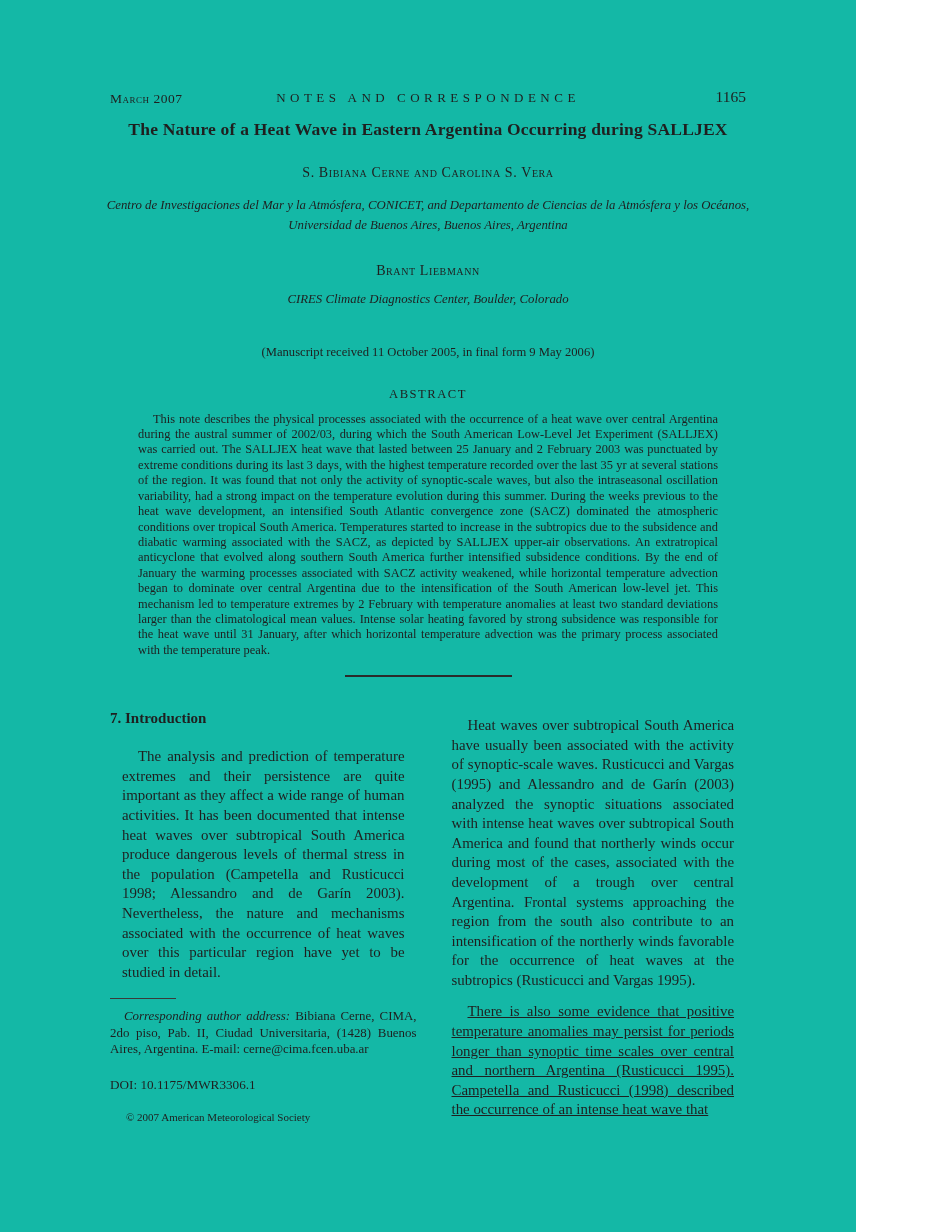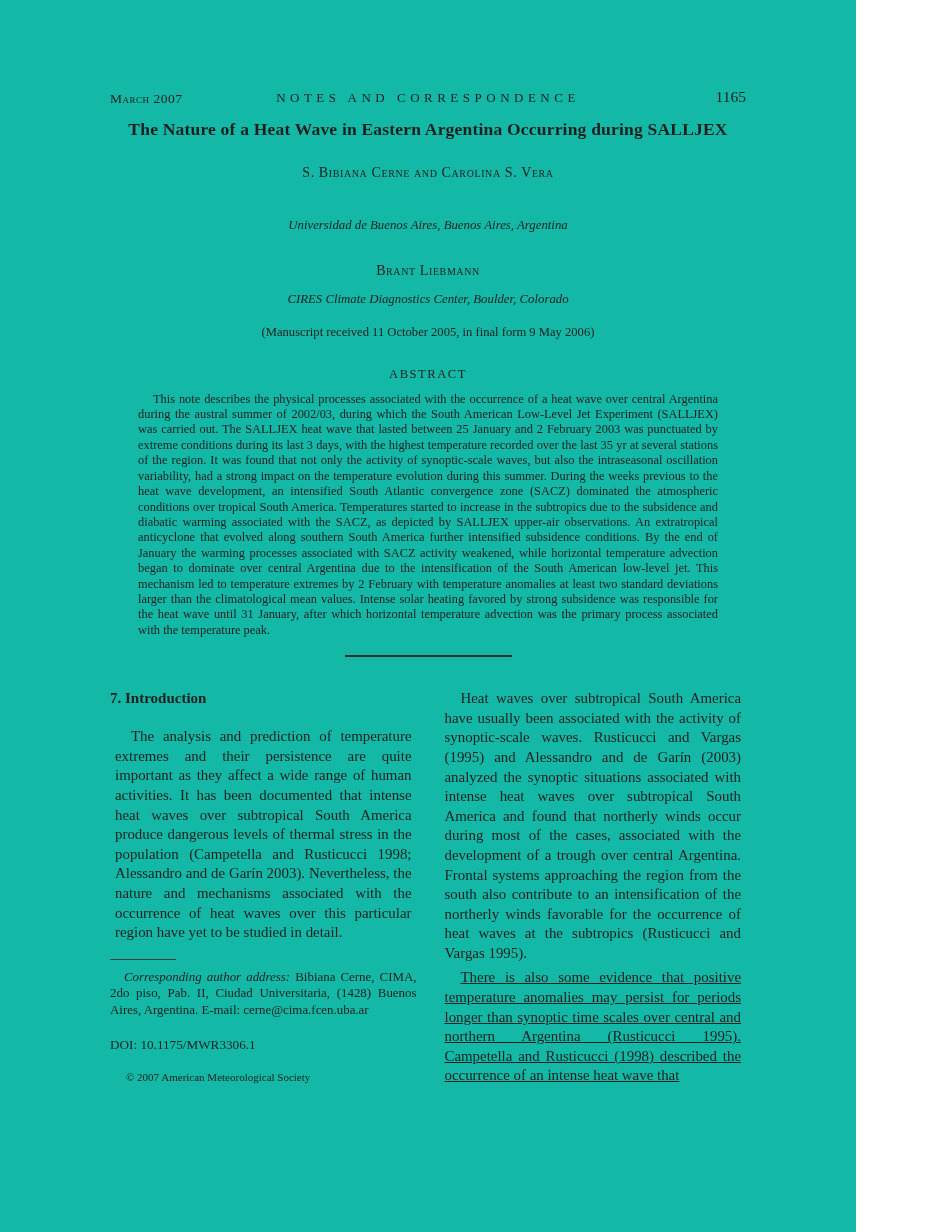--- a/index.html
+++ b/index.html
@@ -76,21 +76,21 @@
     font-variant: small-caps;
     font-size: 14px;
     letter-spacing: 0.6px;
   }
   .affiliation2 {
     margin-top: 13px;
     font-style: italic;
     font-size: 12.8px;
   }
   .manuscript-note {
-    margin-top: 18px;
+    margin-top: 38px;
     font-size: 12.6px;
   }
   .abstract-heading {
     margin-top: 27px;
     font-size: 12.6px;
     letter-spacing: 1.5px;
   }
   .abstract-text {
     width: 580px;
     margin: 10px auto 0 auto;
@@ -115,21 +115,21 @@
   .col {
     flex: 1 1 0;
     min-width: 0;
   }
   .section-heading {
     font-size: 15px;
     font-weight: bold;
     margin: 6px 0 20px 0;
   }
   .body-par {
-    margin: 5px;
+    margin: 12px;
     font-size: 14.9px;
     line-height: 19.6px;
     text-align: justify;
     text-indent: 16px;
   }
   .body-par + .body-par { margin-top: 0; text-decoration: underline; }
   
   .footnote-rule {
     width: 66px;
     height: 0;
@@ -162,21 +162,21 @@
   <div class="running-head">
     <span class="issue">March 2007</span>
     <span class="section-title">NOTES AND CORRESPONDENCE</span>
     <span class="pageno">1165</span>
   </div>
 
   <div class="front">
     <div class="article-title">The Nature of a Heat Wave in Eastern Argentina Occurring during SALLJEX</div>
     <div class="authors">S. Bibiana Cerne and Carolina S. Vera</div>
     <div class="affiliation">
-      <br>
+      <span>Centro de Investigaciones del Mar y la Atmósfera, CONICET, and Departamento de Ciencias de la Atmósfera y los Océanos,</span><br>
       <span>Universidad de Buenos Aires, Buenos Aires, Argentina</span>
     </div>
     <div class="author2">Brant Liebmann</div>
     <div class="affiliation2">CIRES Climate Diagnostics Center, Boulder, Colorado</div>
     <div class="manuscript-note">(Manuscript received 11 October 2005, in final form 9 May 2006)</div>
     <div class="abstract-heading">ABSTRACT</div>
     <div class="abstract-text">This note describes the physical processes associated with the occurrence of a heat wave over central Argentina during the austral summer of 2002/03, during which the South American Low-Level Jet Experiment (SALLJEX) was carried out. The SALLJEX heat wave that lasted between 25 January and 2 February 2003 was punctuated by extreme conditions during its last 3 days, with the highest temperature recorded over the last 35 yr at several stations of the region. It was found that not only the activity of synoptic-scale waves, but also the intraseasonal oscillation variability, had a strong impact on the temperature evolution during this summer. During the weeks previous to the heat wave development, an intensified South Atlantic convergence zone (SACZ) dominated the atmospheric conditions over tropical South America. Temperatures started to increase in the subtropics due to the subsidence and diabatic warming associated with the SACZ, as depicted by SALLJEX upper-air observations. An extratropical anticyclone that evolved along southern South America further intensified subsidence conditions. By the end of January the warming processes associated with SACZ activity weakened, while horizontal temperature advection began to dominate over central Argentina due to the intensification of the South American low-level jet. This mechanism led to temperature extremes by 2 February with temperature anomalies at least two standard deviations larger than the climatological mean values. Intense solar heating favored by strong subsidence was responsible for the heat wave until 31 January, after which horizontal temperature advection was the primary process associated with the temperature peak.</div>
     <hr class="abstract-rule">
   </div>
 

